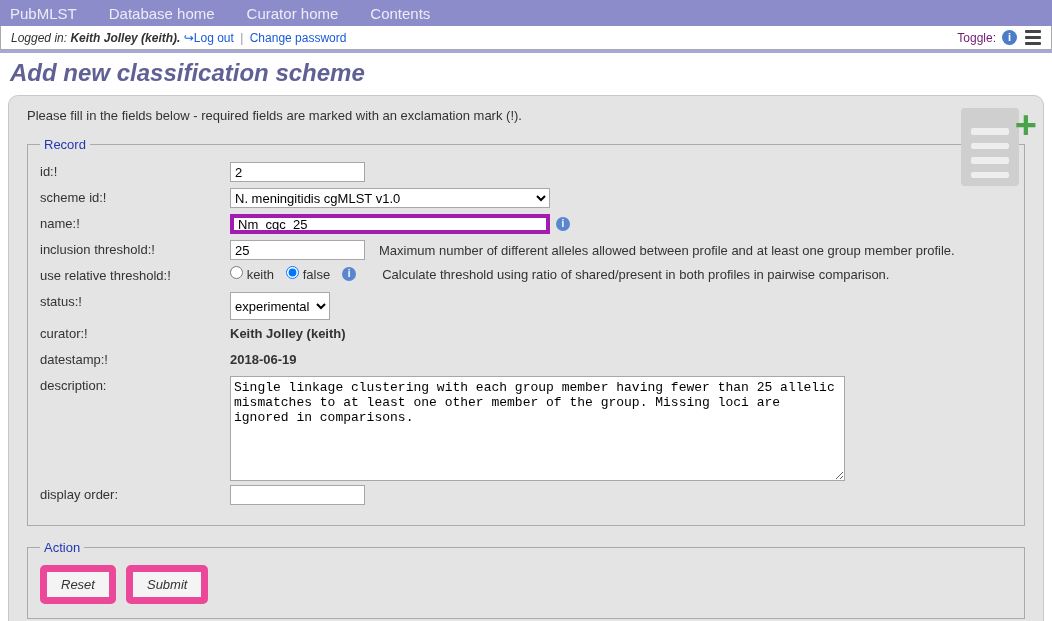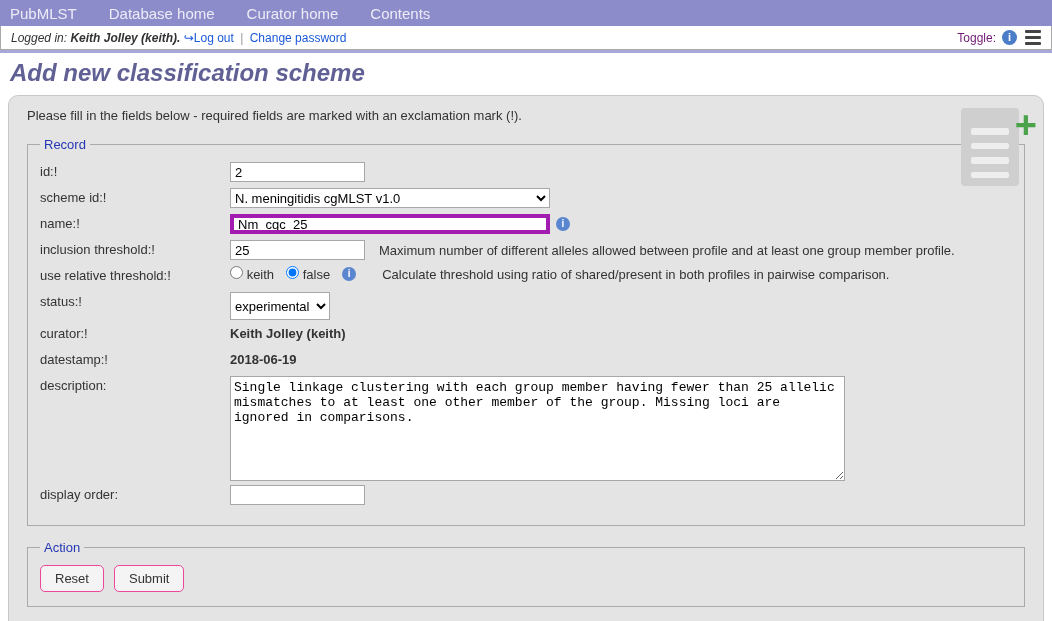--- a/index.html
+++ b/index.html
@@ -31,21 +31,21 @@
   .lbl { width: 190px; text-align: left; padding-right: 4px; padding-top: 2px; color: #333; }
   .ctrl { display: flex; align-items: center; gap: 6px; flex: 1; }
   input[type=number].spin, input.spin { width: 135px; height: 20px; border: 1px solid #a7a7a7; padding: 1px 4px; font-size: 13px; }
   select.wide { width: 320px; height: 20px; border: 1px solid #a7a7a7; font-size: 13px; background: #fff; }
   input.text-wide { width: 320px; height: 20px; border: 4px solid #a21caf; padding: 1px 4px; font-size: 13px; }
   select.narrow { width: 100px; height: 28px; border: 1px solid #a7a7a7; font-size: 13px; background: #fff; }
   .hint { color: #333; font-size: 13px; margin-left: 8px; }
   .static-val { font-weight: bold; padding-top: 2px; }
   textarea { width: 615px; height: 105px; border: 1px solid #a7a7a7; font-family: "Courier New", monospace; font-size: 13px; padding: 3px; resize: both; }
   .radio-group label { margin-right: 6px; font-size: 13px; }
-  .btn { background: #f4f4f4; border: 1px solid #ec4899; border-radius: 5px; padding: 5px 14px; font-size: 13px; cursor: pointer; color: #333; }
+  .btn { background: #f4f4f4; border: 7px solid #ec4899; border-radius: 5px; padding: 5px 14px; font-size: 13px; cursor: pointer; color: #333; font-style: italic; }
   .action-row { display: flex; gap: 10px; }
   .info-small { display: inline-block; width: 14px; height: 14px; border-radius: 50%; background: #5a86cf; color: #fff; font-size: 10px; text-align: center; line-height: 14px; font-weight: bold; }
   .logout-icon { font-family: Arial; }
 </style>
 </head>
 <body>
 
 <div class="topbar">
   <a href="#">PubMLST</a>
   <a href="#">Database home</a>

